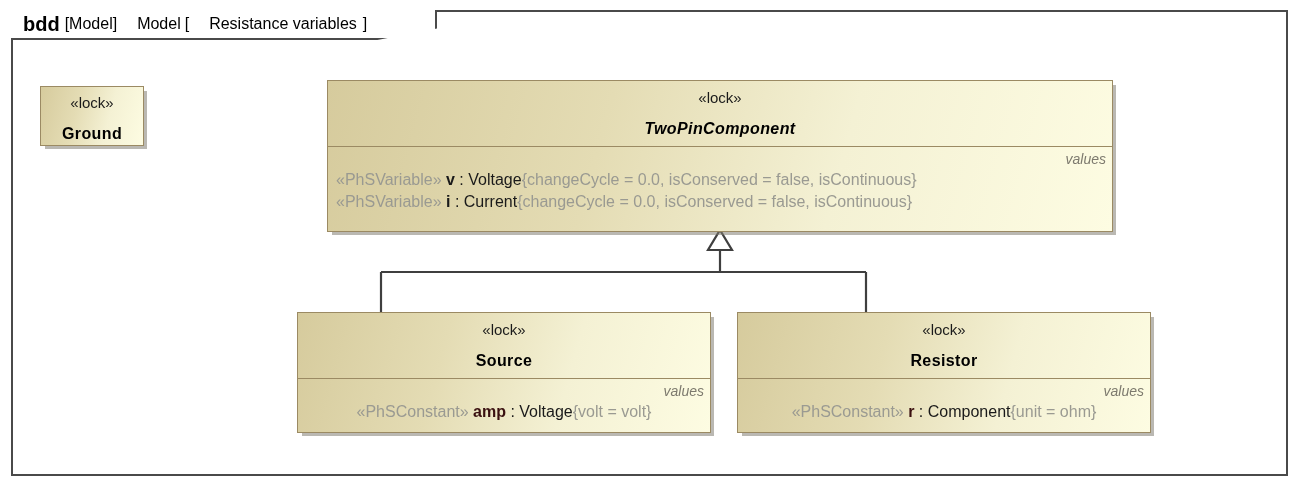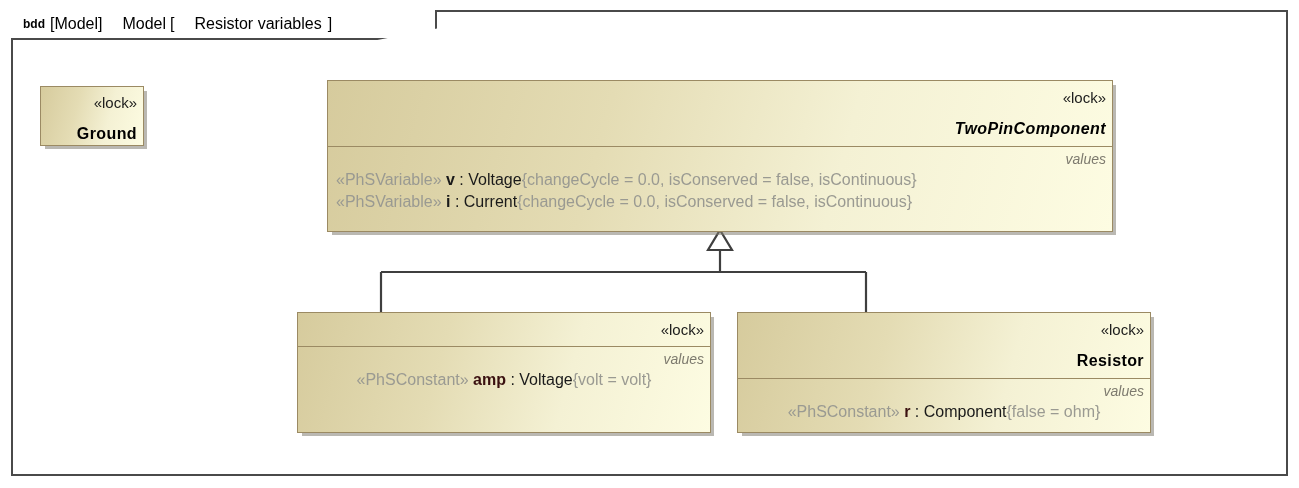--- a/index.html
+++ b/index.html
@@ -40,21 +40,21 @@
     border-left: none;
     -webkit-clip-path: polygon(0 0, 100% 0, 100% 62%, 86% 100%, 0 100%);
     clip-path: polygon(0 0, 100% 0, 100% 62%, 86% 100%, 0 100%);
     padding: 0 30px 0 12px;
     display: flex;
     align-items: center;
     white-space: nowrap;
   }
   #frame-title-tab .kind {
     font-weight: bold;
-    font-size: 12px;
+    font-size: 20px;
     color: #000000;
     text-align: center;
   }
   #frame-title-tab .txt {
     font-size: 16px;
     color: #000000;
     margin-left: 5px;
   }
   #frame-title-tab .brk {
     font-size: 16px;
@@ -75,21 +75,21 @@
   
   .block {
     position: absolute;
     box-sizing: border-box;
     border: 1px solid #9b8a63;
     background-image: linear-gradient(105deg, #d6cb9d 0%, #e4dcb4 35%, #f4f1d4 65%, #fdfce2 100%);
     box-shadow: 4px 4px 0 -1px rgba(130,125,115,0.55);
   }
   .block .compartment-head {
     padding: 7px 6px 6px 6px;
-    text-align: right;
+    text-align: center;
   }
   .block .stereotype {
     font-size: 15px;
     color: #1a1a1a;
     line-height: 20px;
   }
   .block .blockname {
     font-size: 16px;
     font-weight: bold;
     color: #000000;
@@ -172,21 +172,21 @@
 </head>
 <body>
 
 <div id="diagram-frame"></div>
 
 <div id="frame-title-tab" style="width: 426px;">
   <span class="kind">bdd</span>
   <span class="txt">[Model]</span>
   <span class="diagname">Model</span>
   <span class="brk">[</span>
-  <span class="diagname">Resistor variables</span>
+  <span class="diagname">Resistance variables</span>
   <span class="brk2">]</span>
 </div>
 
 <svg id="generalization-connector">
 
   <line x1="720" y1="249" x2="720" y2="272" stroke="#3f3f3f" stroke-width="2.2"></line>
 
   <line x1="381" y1="272" x2="866" y2="272" stroke="#3f3f3f" stroke-width="2.2"></line>
 
   <line x1="381" y1="272" x2="381" y2="313" stroke="#3f3f3f" stroke-width="2.2"></line>
@@ -218,20 +218,21 @@
     <div class="prop-line">
       <span class="stereo-g">«PhSVariable»</span>
       <span class="pname">i</span><span class="ptype"> : </span><span class="ptype">Current</span><span class="pconstraint">{changeCycle = 0.0, isConserved = false, isContinuous}</span>
     </div>
   </div>
 </div>
 
 <div class="block" id="block-source">
   <div class="compartment-head">
     <div class="stereotype">«lock»</div>
+    <div class="blockname">Source</div>
   </div>
   <div class="divider"></div>
   <div class="compartment-values">
     <div class="values-label">values</div>
     <div class="prop-line centered">
       <span class="stereo-g">«PhSConstant»</span>
       <span class="pname redish">amp</span><span class="ptype"> : </span><span class="ptype">Voltage</span><span class="pconstraint">{volt = volt}</span>
     </div>
   </div>
 </div>
@@ -239,16 +240,16 @@
 <div class="block" id="block-resistor">
   <div class="compartment-head">
     <div class="stereotype">«lock»</div>
     <div class="blockname">Resistor</div>
   </div>
   <div class="divider"></div>
   <div class="compartment-values">
     <div class="values-label">values</div>
     <div class="prop-line centered">
       <span class="stereo-g">«PhSConstant»</span>
-      <span class="pname redish">r</span><span class="ptype"> : </span><span class="ptype">Component</span><span class="pconstraint">{false = ohm}</span>
+      <span class="pname redish">r</span><span class="ptype"> : </span><span class="ptype">Component</span><span class="pconstraint">{unit = ohm}</span>
     </div>
   </div>
 </div>
 
 </body></html>

